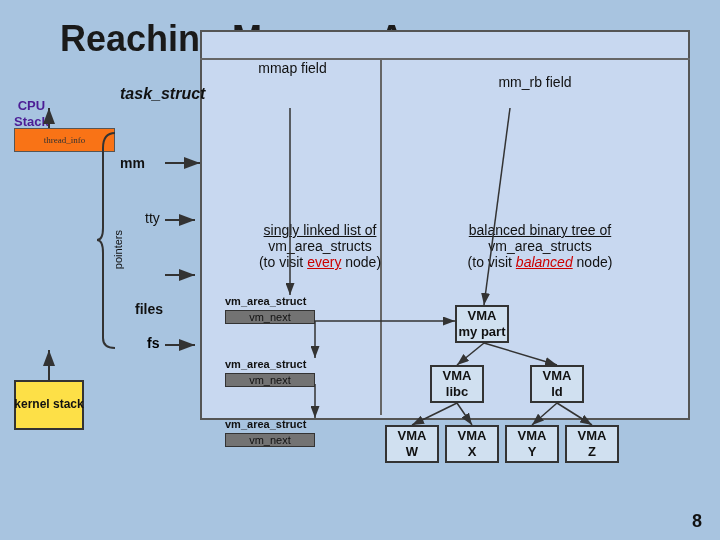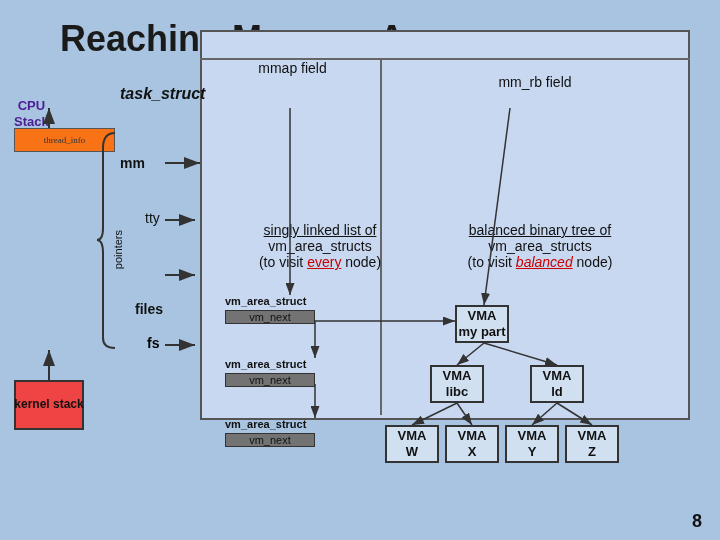--- a/index.html
+++ b/index.html
@@ -112,21 +112,21 @@
       color: #000000;
     }
 
     
     .kernel-stack-box {
       position: absolute;
       top: 380px;
       left: 14px;
       width: 70px;
       height: 50px;
-      background: #ef4444;
+      background: #fde047;
       border: 2px solid #333;
       display: flex;
       align-items: center;
       justify-content: center;
       font-size: 12px;
       font-weight: bold;
       color: #111;
       text-align: center;
       line-height: 1.3;
     }

